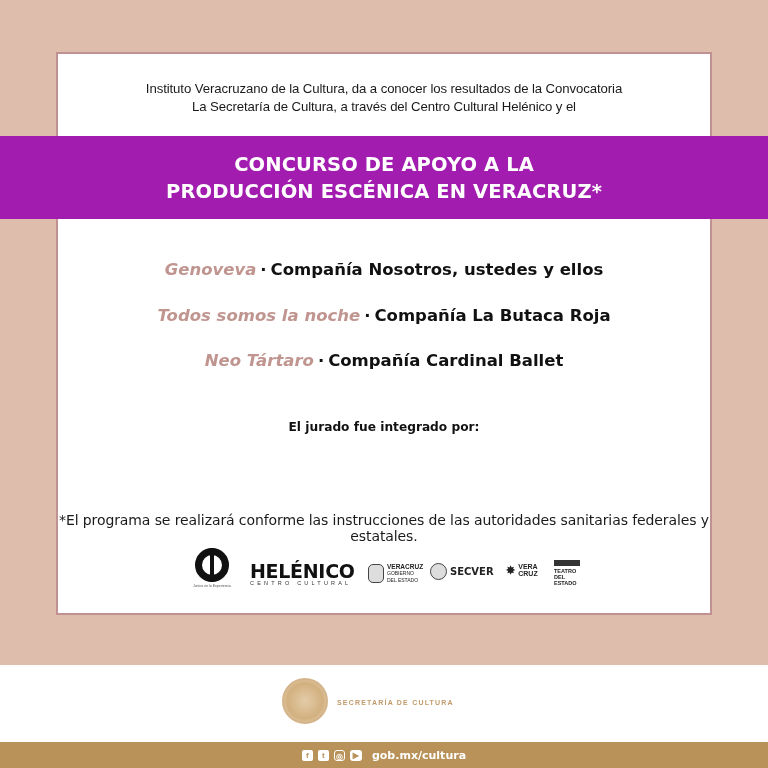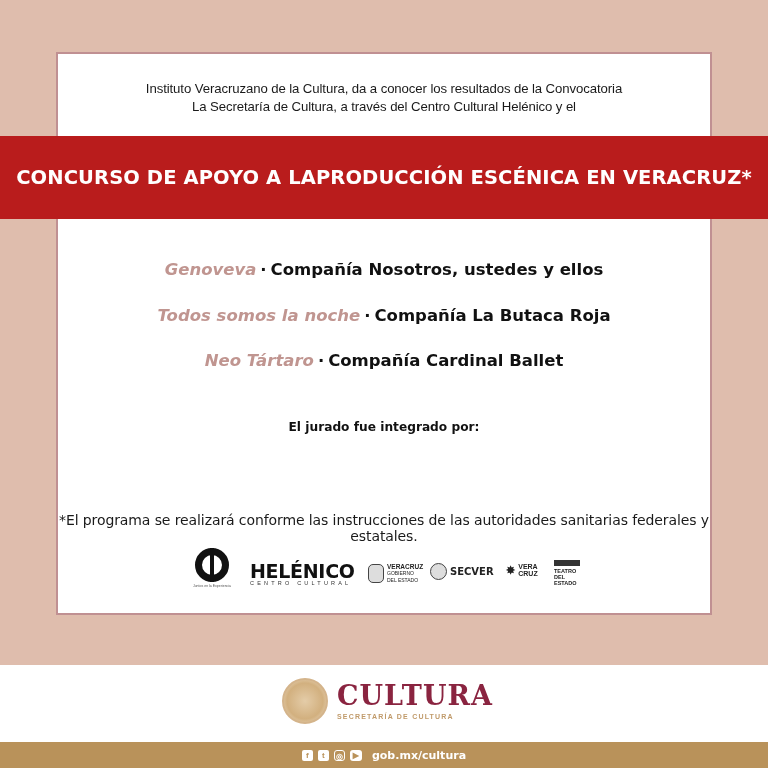--- a/index.html
+++ b/index.html
@@ -1,21 +1,21 @@
 <!DOCTYPE html>
 <html><head>
 <meta charset="utf-8">
 <style>
   * { margin:0; padding:0; box-sizing:border-box; }
   html, body { width:768px; height:768px; overflow:hidden; }
   body { position:relative; background:#dfbdad; font-family:"Liberation Sans", sans-serif; }
   .bg-pink { position:absolute; left:0; top:0; width:768px; height:665px; background:#dfbdad; }
   .card { position:absolute; left:56px; top:52px; width:656px; height:563px; background:#ffffff; border:2px solid #c09092; }
   .intro { position:absolute; left:58px; top:80px; width:652px; text-align:center; font-size:13.2px; line-height:18px; color:#1a1a1a; letter-spacing:-0.1px; }
-  .banner { position:absolute; left:0; top:136px; width:768px; height:83px; background:#b91c1c; display:flex; justify-content:center; align-items:center; }
+  .banner { position:absolute; left:0; top:136px; width:768px; height:83px; background:#a21caf; display:flex; flex-direction:column; justify-content:center; align-items:center; }
   .banner .t { color:#ffffff; font-family:"DejaVu Sans", sans-serif; font-weight:bold; font-size:19.5px; line-height:27px; letter-spacing:0.1px; }
   .winners { position:absolute; left:58px; top:256px; width:652px; text-align:center; }
   .w-row { height:45.5px; font-family:"DejaVu Sans", sans-serif; font-size:16.5px; font-weight:bold; color:#111; line-height:28px; white-space:nowrap; }
   .w-row .work { color:#c09590; font-style:italic; }
   .w-row .dot { color:#111; margin:0 4px; }
   .jury { position:absolute; left:58px; top:418px; width:652px; text-align:center; font-family:"DejaVu Sans", sans-serif; font-weight:bold; font-size:12.2px; line-height:18px; color:#111; }
   .note { position:absolute; left:58px; top:512px; width:652px; text-align:center; font-family:"DejaVu Sans", sans-serif; font-size:14px; color:#1a1a1a; letter-spacing:-0.1px; }
   .logos { position:absolute; left:58px; top:548px; width:652px; height:45px; }
   .logo { position:absolute; color:#111; }
   .l-circle { left:134px; top:0px; width:40px; height:45px; text-align:center; }
@@ -104,21 +104,20 @@
   </div>
   <div class="logo l-small l-teatro">
     <div style="width:26px;font-size:5.5px;line-height:6px;border-top:6px solid #333;padding-top:2px;">TEATRO DEL ESTADO</div>
   </div>
 </div>
 
 <div class="footer-white"></div>
 <div class="cultura">
   <div class="eagle"></div>
   <div>
-    <div class="c-big">CULTURA</div>
     <div class="c-sub">SECRETARÍA DE CULTURA</div>
   </div>
 </div>
 
 <div class="bar">
   <div class="sicon">f</div>
   <div class="sicon">t</div>
   <div class="sicon ig">◎</div>
   <div class="sicon yt">▶</div>
   <div class="url">gob.mx/cultura</div>

